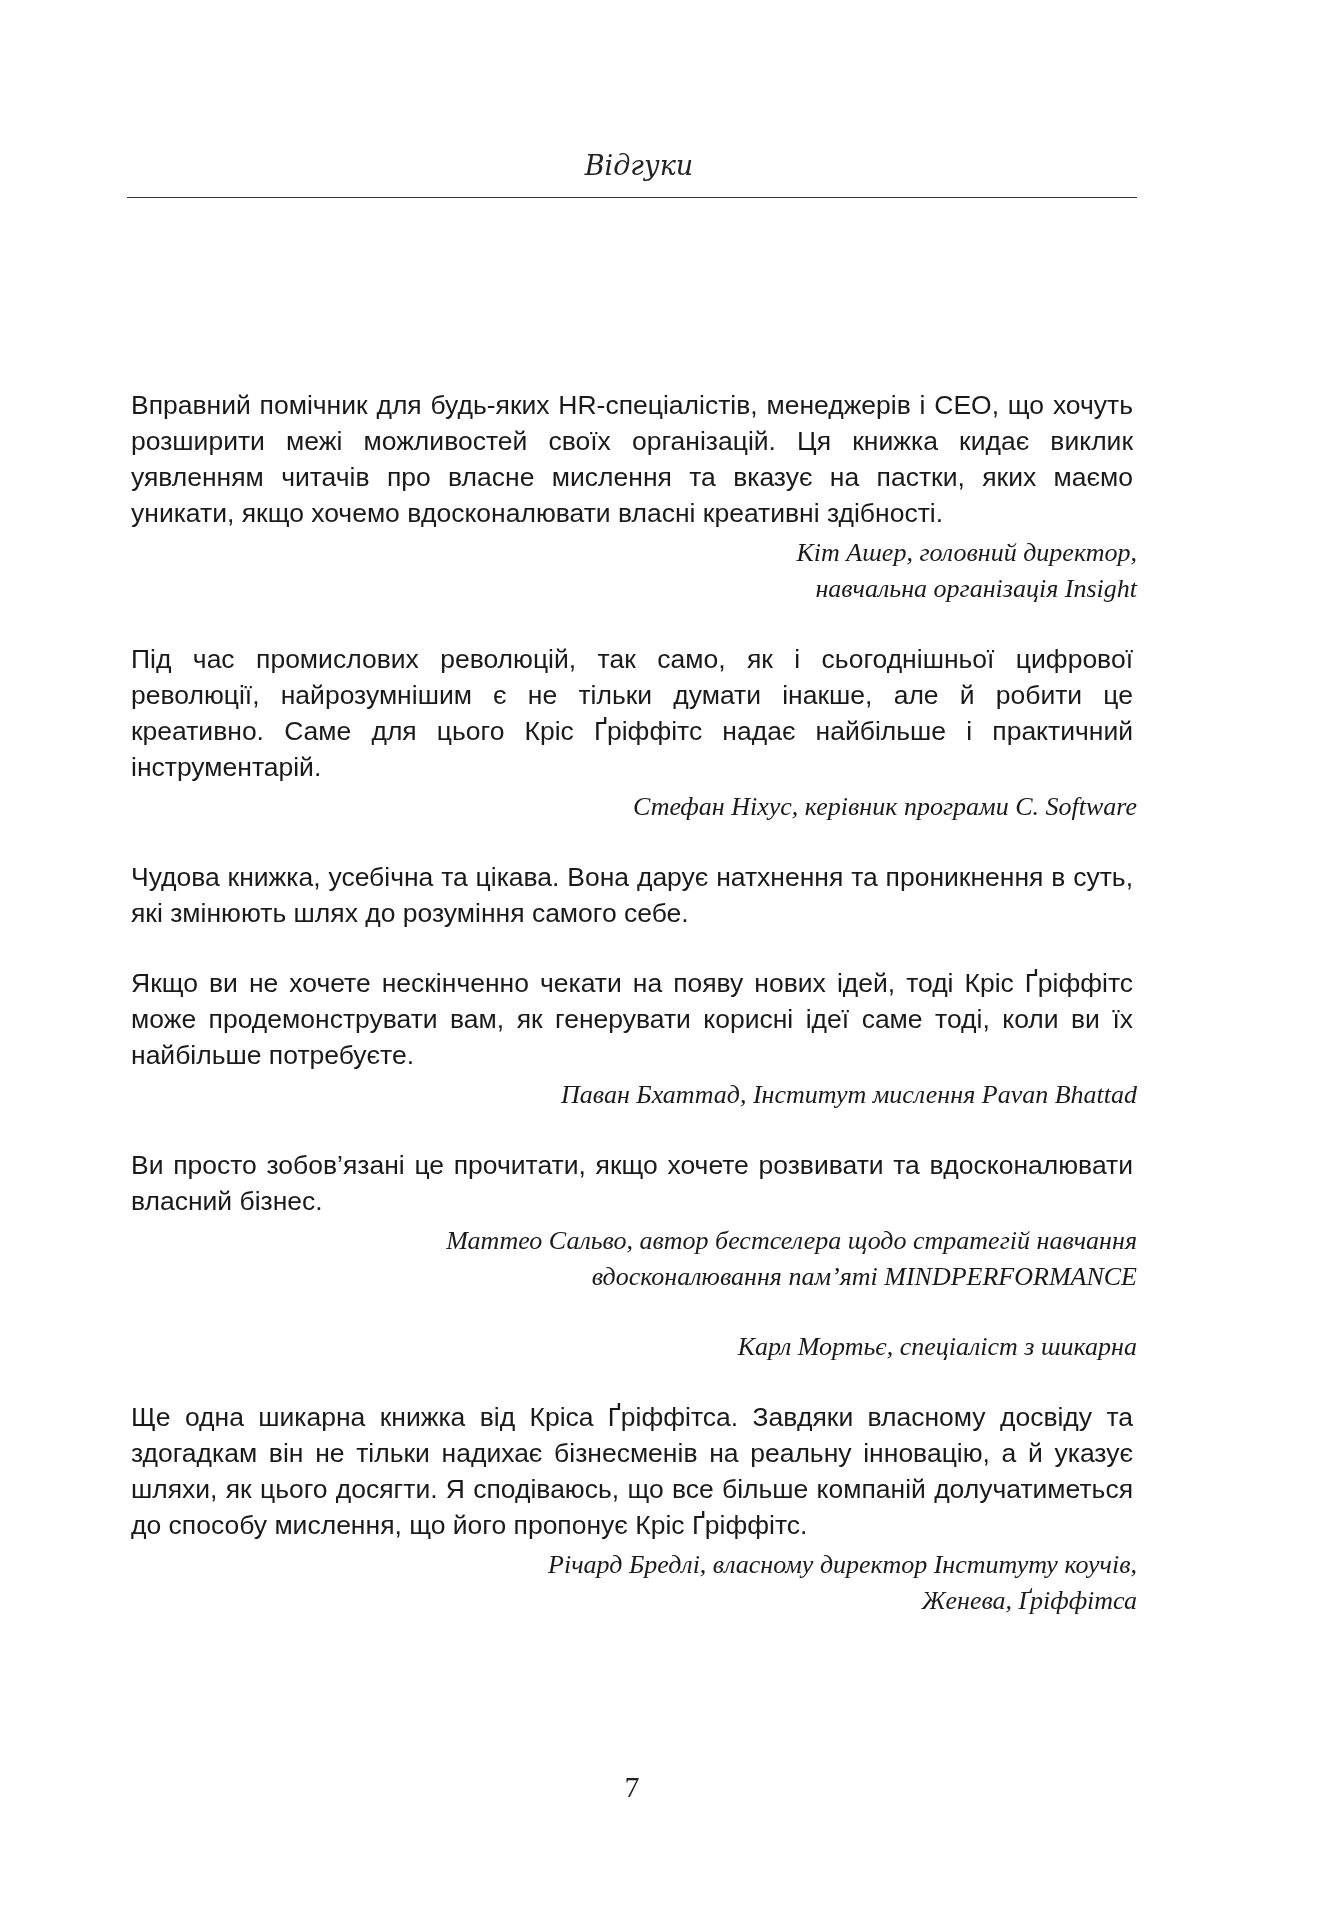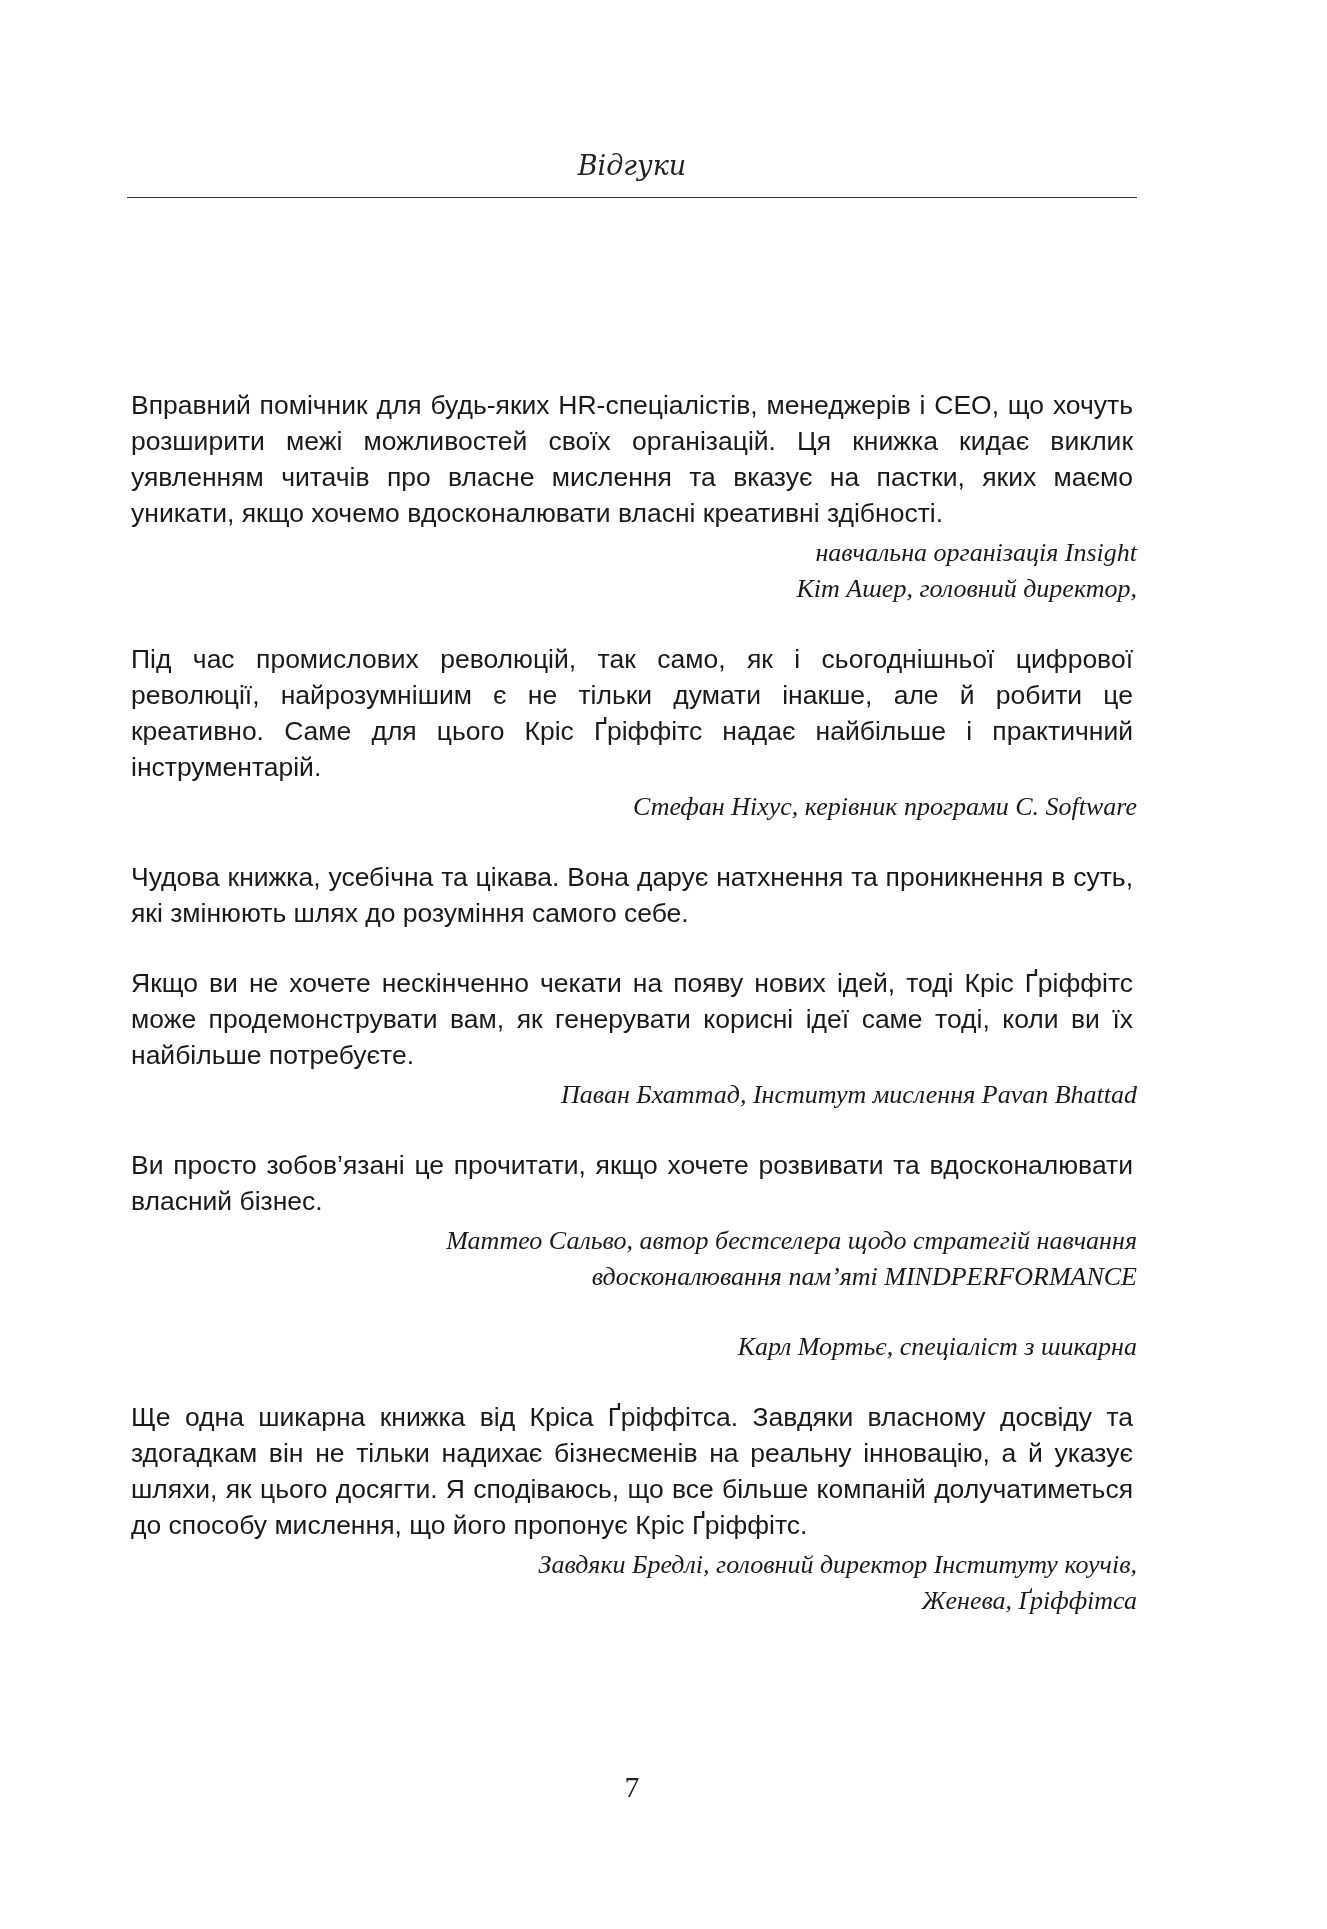--- a/index.html
+++ b/index.html
@@ -1,17 +1,17 @@
 <!DOCTYPE html>
 <html><head>
 <meta charset="utf-8">
 <style>
   html, body { margin:0; padding:0; background:#ffffff; }
   body { width:1327px; height:1929px; position:relative; overflow:hidden; color:#1a1a1a; }
-  .header { position:absolute; left:127px; top:150px; width:1010px; text-align:center;
+  .header { position:absolute; left:134px; top:150px; width:1010px; text-align:center;
     font-family:"DejaVu Serif","Liberation Serif",serif; font-style:italic; font-size:27px; color:#222; }
   .rule { position:absolute; left:127px; top:197px; width:1010px; height:0; border-top:1.5px solid #333; }
   .content { position:absolute; left:127px; top:383px; width:1010px; }
   .quote { margin-bottom:34px; }
   .body-text { font-family:"Liberation Sans",sans-serif; font-size:26.5px; line-height:36px;
     text-align:justify; text-align-last:left; margin:4px; }
   .attr { font-family:"Liberation Serif",serif; font-style:italic; font-size:26px; line-height:36px;
     text-align:right; margin:0; }
   .attr-line { display:block; }
   .page-num { position:absolute; left:127px; top:1770px; width:1010px; text-align:center;
@@ -20,22 +20,22 @@
 </head>
 <body>
 
 <div class="header">Відгуки</div>
 <div class="rule"></div>
 
 <div class="content">
   <div class="quote">
     <p class="body-text">Вправний помічник для будь-яких HR-спеціалістів, менеджерів і CEO, що хочуть розширити межі можливостей своїх організацій. Ця книжка кидає виклик уявленням читачів про власне мислення та вказує на пастки, яких маємо уникати, якщо хочемо вдосконалювати власні креативні здібності.</p>
     <p class="attr">
+      <span class="attr-line">Кіт Ашер, головний директор,</span>
       <span class="attr-line">навчальна організація Insight</span>
-      <span class="attr-line">Кіт Ашер, головний директор,</span>
     </p>
   </div>
   <div class="quote">
     <p class="body-text">Під час промислових революцій, так само, як і сьогоднішньої цифрової революції, найрозумнішим є не тільки думати інакше, але й робити це креативно. Саме для цього Кріс Ґріффітс надає найбільше і практичний інструментарій.</p>
     <p class="attr" style="margin-top:3px;">
       <span class="attr-line">Стефан Ніхус, керівник програми C. Software</span>
     </p>
   </div>
   <div class="quote">
     <p class="body-text">Чудова книжка, усебічна та цікава. Вона дарує натхнення та проникнення в суть, які змінюють шлях до розуміння самого себе.</p>
@@ -54,19 +54,19 @@
     </p>
   </div>
   <div class="quote">
     <p class="attr">
       <span class="attr-line">Карл Мортьє, спеціаліст з шикарна</span>
     </p>
   </div>
   <div class="quote">
     <p class="body-text">Ще одна шикарна книжка від Кріса Ґріффітса. Завдяки власному досвіду та здогадкам він не тільки надихає бізнесменів на реальну інновацію, а й указує шляхи, як цього досягти. Я сподіваюсь, що все більше компаній долучатиметься до способу мислення, що його пропонує Кріс Ґріффітс.</p>
     <p class="attr">
-      <span class="attr-line">Завдяки Бредлі, головний директор Інституту коучів,</span>
+      <span class="attr-line">Річард Бредлі, власному директор Інституту коучів,</span>
       <span class="attr-line">Женева, Ґріффітса</span>
     </p>
   </div>
 </div>
 
 <div class="page-num">7</div>
 
 </body></html>

